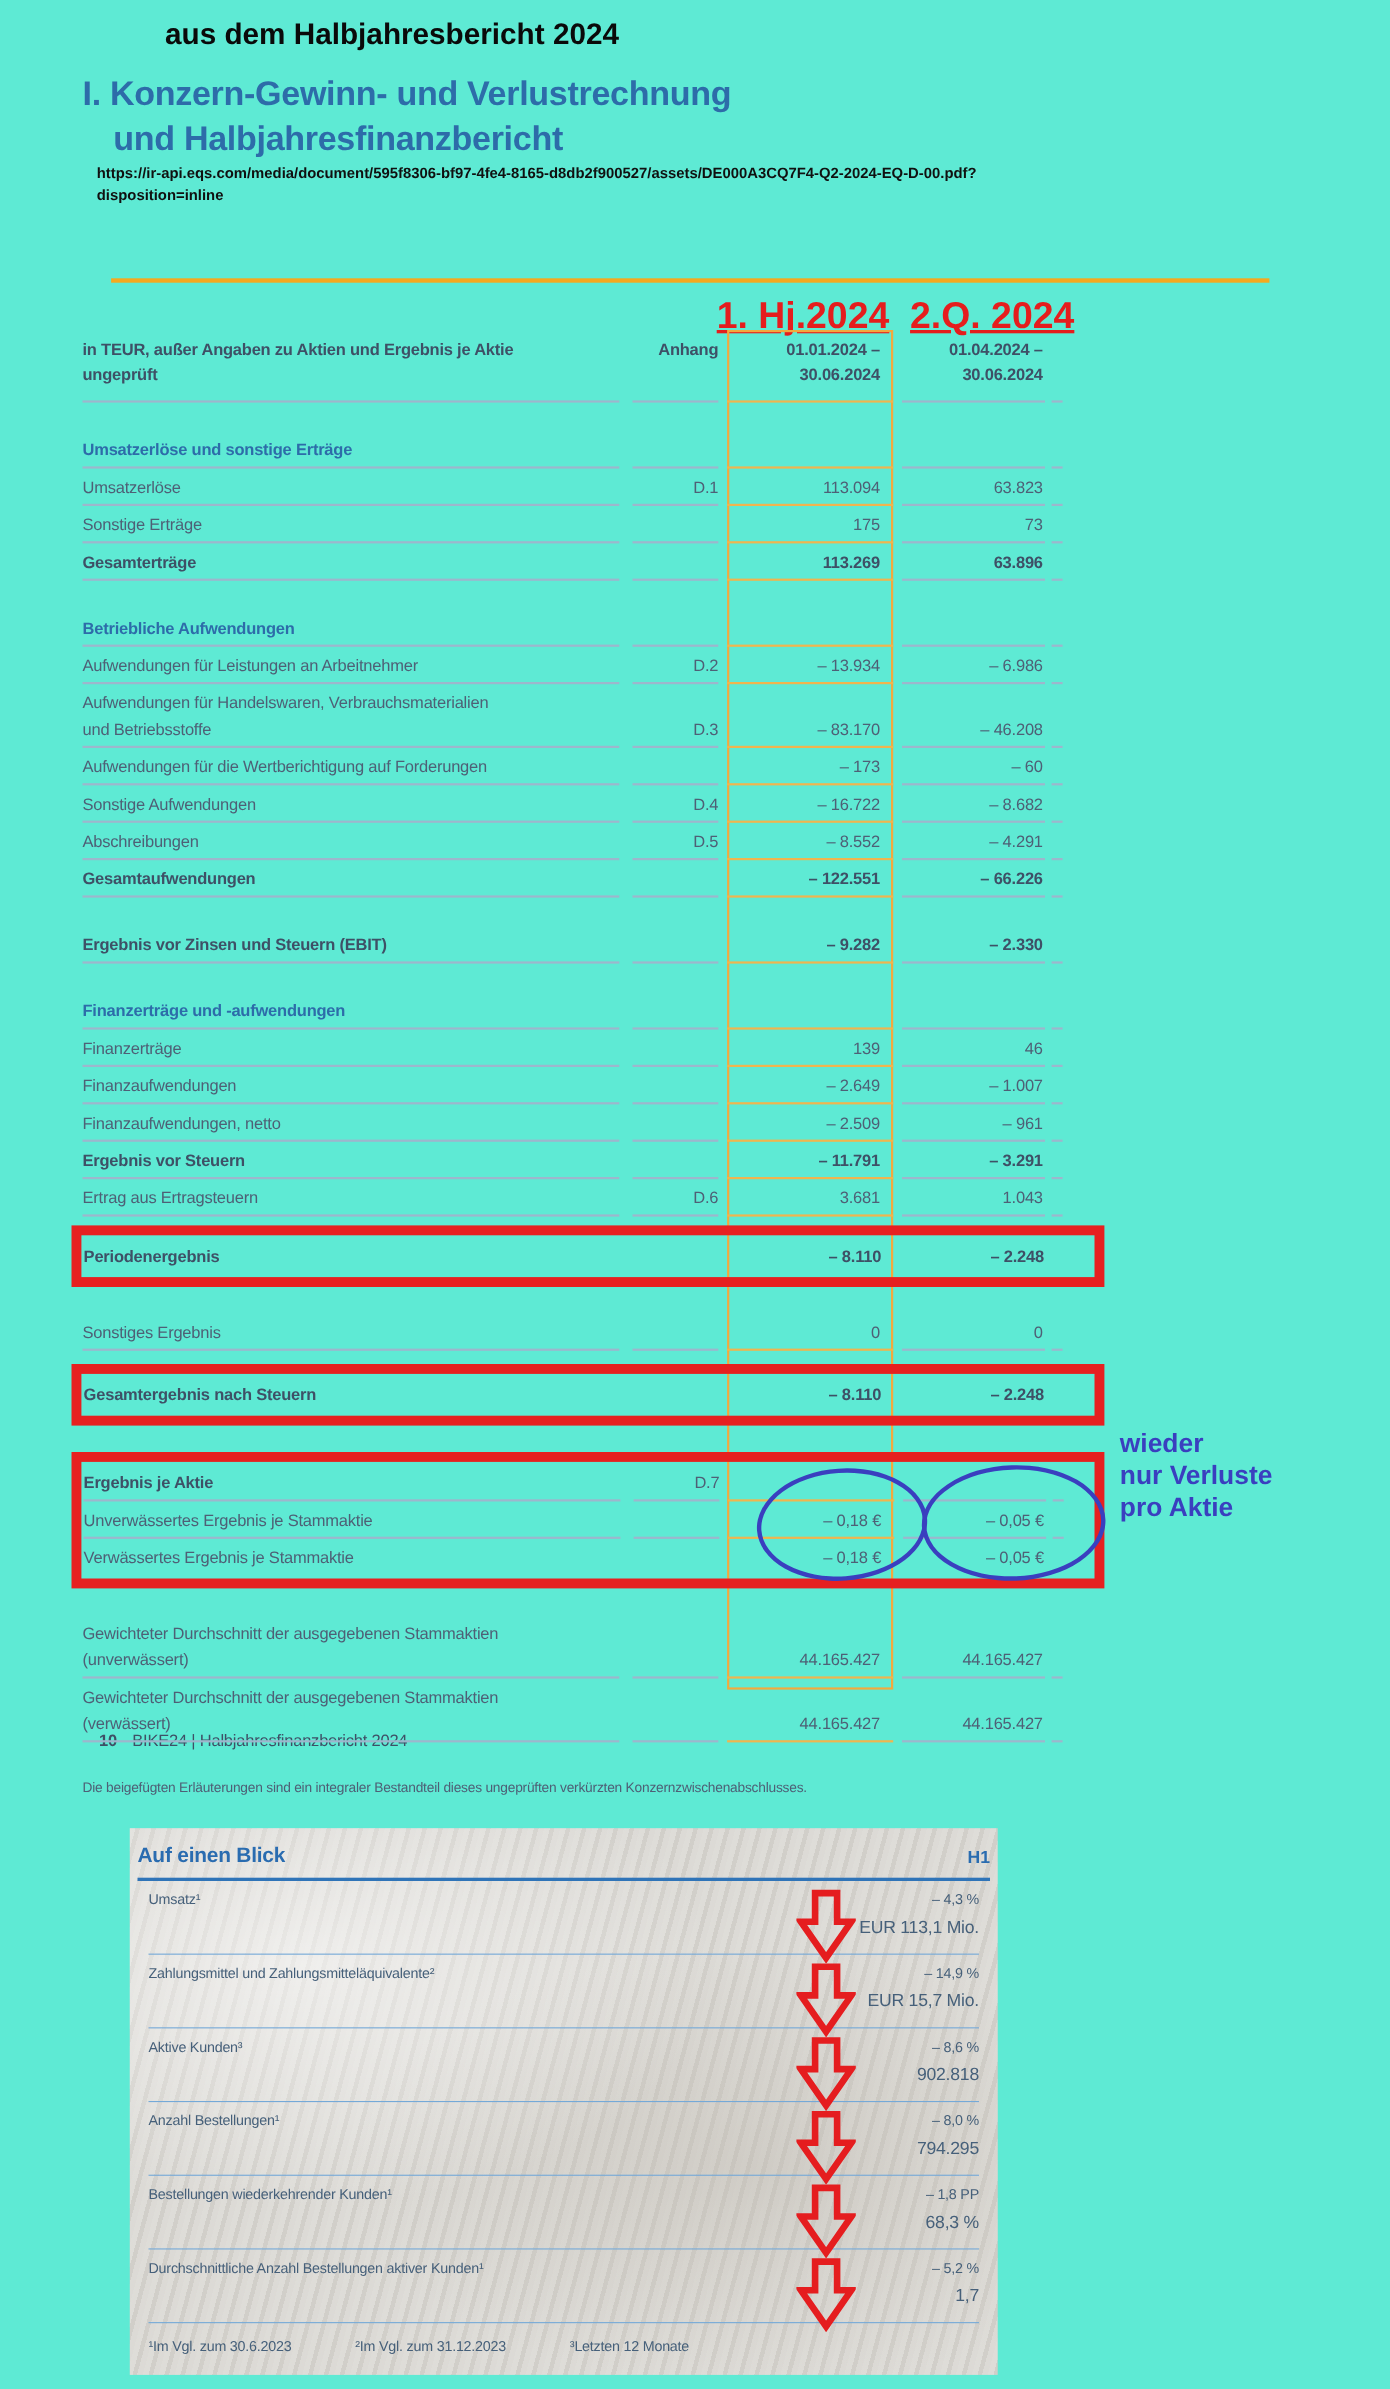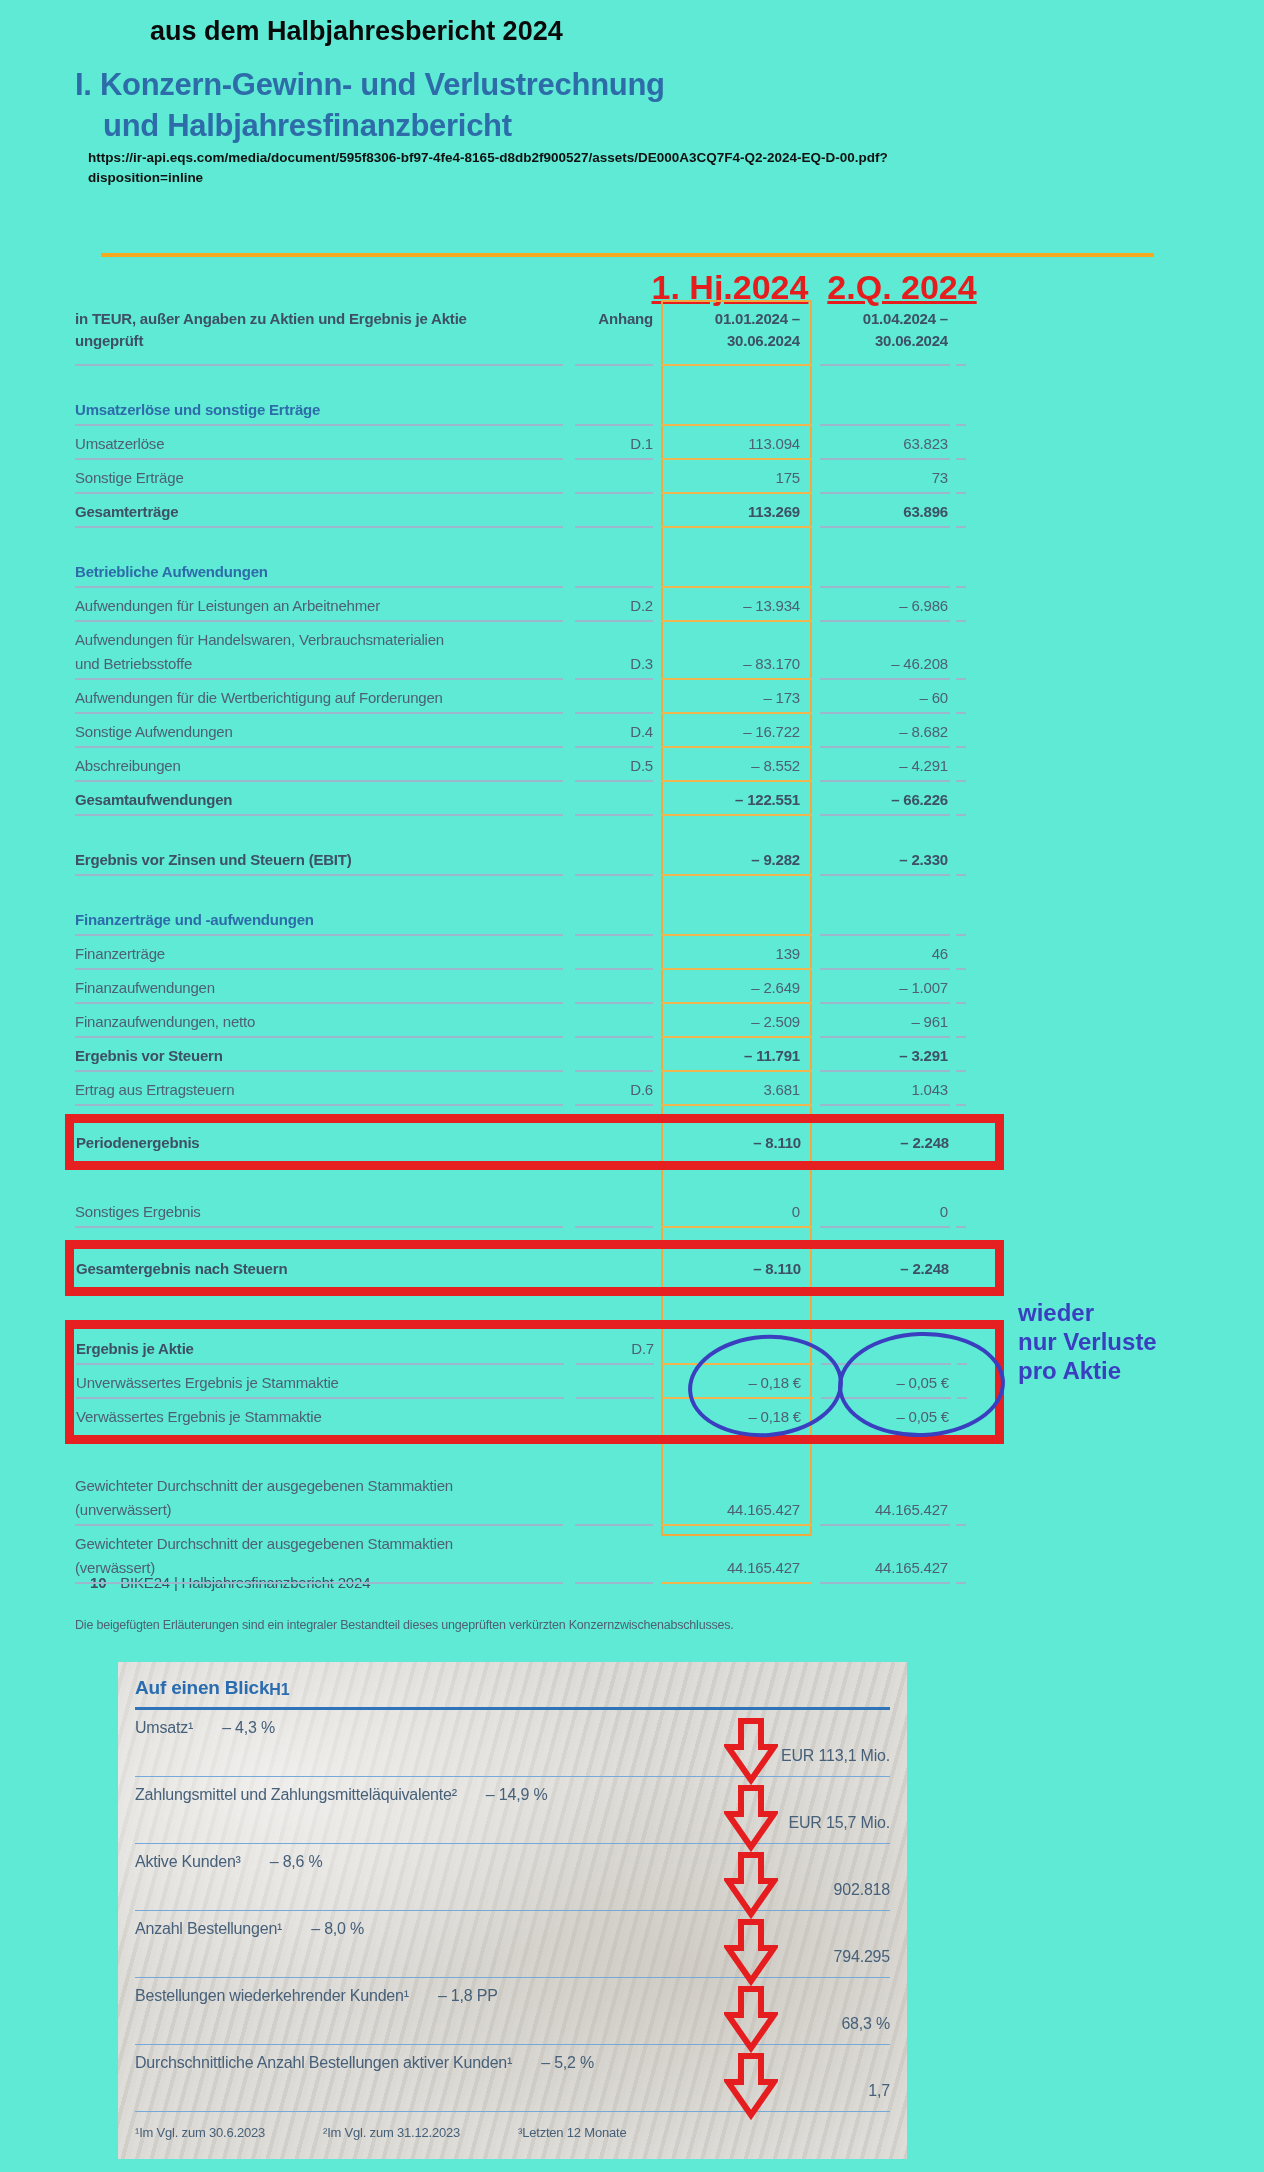--- a/index.html
+++ b/index.html
@@ -68,27 +68,27 @@
   .pg-footer b{font-weight:700;margin-right:14px;}
   .pg-note{position:absolute;left:75px;top:1618px;font-size:12.5px;color:#4e6076;letter-spacing:-0.2px;}
 
   
   #blick{position:absolute;left:118px;top:1662px;width:789px;height:497px;box-sizing:border-box;
          background-color:#d8d6d1;
          background-image:
            radial-gradient(ellipse at 20% 25%, rgba(255,255,255,.55), rgba(255,255,255,0) 42%),
            radial-gradient(ellipse at 72% 62%, rgba(186,180,170,.38), rgba(0,0,0,0) 46%),
            repeating-linear-gradient(105deg, rgba(255,255,255,.16) 0 5px, rgba(118,112,102,.07) 5px 9px, rgba(255,255,255,.10) 9px 14px);}
-  #blick-header{display:flex;justify-content:flex-start;align-items:flex-end;
-                margin:0 17px;padding:15px 0 8px;border-bottom:3px solid #2f74b8;}
+  #blick-header{display:flex;justify-content:space-between;align-items:flex-end;
+                margin:0 7px;padding:15px 0 8px;border-bottom:3px solid #2f74b8;}
   #blick-title{font-size:19px;font-weight:700;color:#2a6cb0;letter-spacing:-0.2px;}
   #blick-period{font-size:16px;font-weight:700;color:#2a6cb0;}
   .brow{position:relative;height:67px;box-sizing:border-box;margin:0 17px;padding-top:9px;
         border-bottom:1px solid #74a9d8;}
-  .brow .line1{display:flex;justify-content:flex-start;font-size:16px;color:#46607a;letter-spacing:-0.2px;gap:29px;}
+  .brow .line1{display:flex;justify-content:space-between;font-size:13px;color:#46607a;letter-spacing:-0.2px;}
   .brow .line2{text-align:right;margin-top:10px;font-size:16px;color:#46607a;letter-spacing:-0.2px;}
   .brow .arrow{position:absolute;right:112px;top:7px;width:54px;height:68px;z-index:2;}
   #blick-footnotes{display:flex;gap:58px;margin:0 17px;padding-top:13px;font-size:13px;color:#46607a;letter-spacing:-0.2px;}
 </style>
 </head>
 <body>
 
 <div id="page">
 
   <div class="top-note">aus dem Halbjahresbericht 2024</div>

